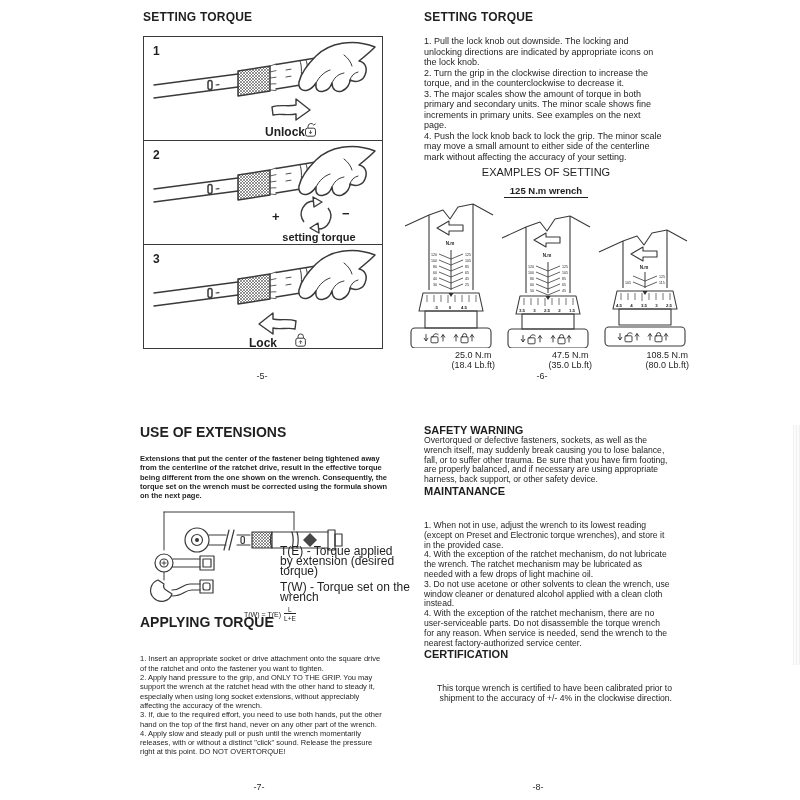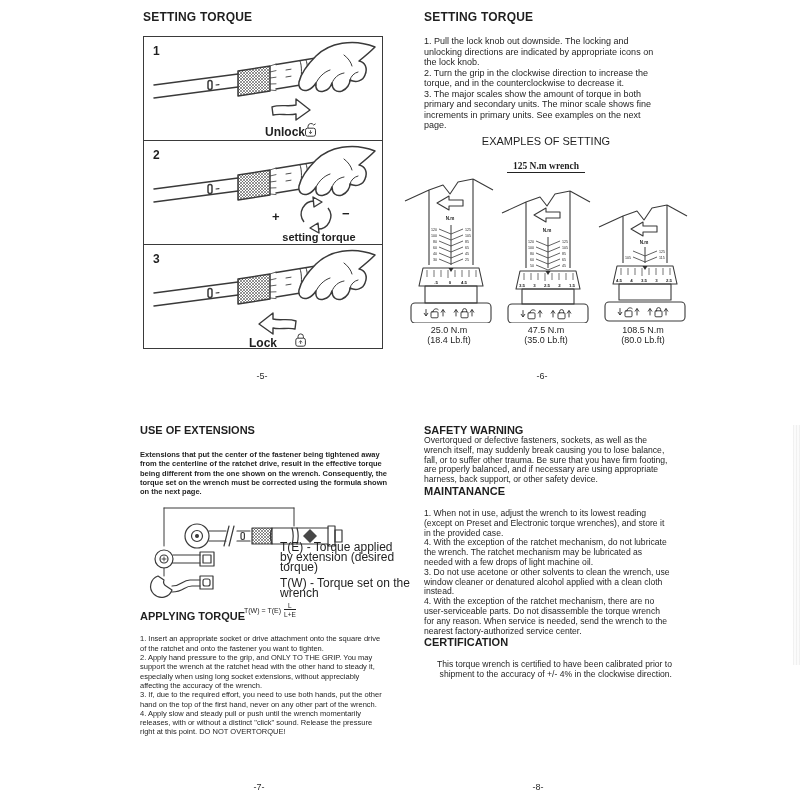--- a/index.html
+++ b/index.html
@@ -7,45 +7,45 @@
     width:800px;height:800px;position:relative;background:#ffffff;
     font-family:"Liberation Sans", sans-serif;color:#1f1f1f;overflow:hidden;
   }
   .q{position:absolute;}
   .q1{left:143px;top:10px;width:240px;}
   .q2{left:424px;top:10px;width:244px;}
   .q3{left:140px;top:424px;width:250px;}
   .q4{left:424px;top:424px;width:248px;}
   h2.big{font-size:12px;font-weight:bold;margin:0 0 12px 0;letter-spacing:.2px;}
   h2.med{font-size:11px;font-weight:bold;margin:0;}
-  h2.small{font-size:11px;font-weight:bold;margin:0;}
+  h2.small{font-size:14px;font-weight:bold;margin:0;}
   .body9{font-size:9px;line-height:10.5px;}
   .body88{font-size:8.6px;line-height:9.8px;}
   .body75{font-size:7.5px;line-height:9.3px;}
   .panelbox{border:1.5px solid #3a3a3a;margin-top:2px;}
   .panel{height:103px;border-bottom:1.5px solid #3a3a3a;position:relative;}
   .panel:last-child{border-bottom:none;}
   .panel svg{display:block;}
   .pagenum{position:absolute;font-size:9px;color:#2a2a2a;width:60px;text-align:center;}
   .ex-title{font-size:11px;text-align:center;margin-top:4px;}
-  .ex-sub{text-align:center;margin-top:8px;font-family:Liberation Serif, serif;}
+  .ex-sub{text-align:center;margin-top:2px;}
   .ex-sub span{font-size:9.5px;font-weight:bold;border-bottom:1.2px solid #222;padding:0 6px 1px 6px;}
   .ex-row{display:flex;align-items:flex-end;justify-content:center;gap:5px;margin-top:0px;}
-  .ex-col{display:flex;flex-direction:column;align-items:center;}
+  .ex-col{display:flex;flex-direction:column;align-items:flex-end;}
   .ex-cap{font-size:9px;line-height:10px;text-align:center;margin-top:2px;}
   .diagram-wrap{position:relative;height:102px;margin-top:8px;}
   .dlabels{position:absolute;left:104px;top:38px;}
   .dlabel{font-size:12px;line-height:10px;margin-left:36px;}
   .dlabel.te{width:118px;margin-bottom:6px;}
   .dlabel.tw{width:165px;margin-bottom:4px;}
   .formula{font-size:7px;display:flex;align-items:center;gap:3px;}
   .frac{display:inline-flex;flex-direction:column;align-items:center;font-size:6.5px;line-height:7px;}
   .frac .den{border-top:1px solid #222;padding-top:0.5px;}
   .steps div{margin:0;}
-  .mt14{margin-top:14px;} .mt12{margin-top:12px;} .mt16{margin-top:16px;} .mt22{margin-top:22px;}
+  .mt14{margin-top:14px;} .mt12{margin-top:24px;} .mt16{margin-top:16px;} .mt22{margin-top:22px;}
   svg text{fill:#1f1f1f;font-family:"Liberation Sans",sans-serif;}
   .scan-artifact{position:absolute;right:0;top:425px;width:7px;height:240px;
     background:repeating-linear-gradient(90deg,#ededed 0 1px,#fafafa 1px 3px);opacity:.8;}
 </style>
 </head>
 <body>
 
 <svg width="0" height="0" style="position:absolute" aria-hidden="true">
   <defs>
     <pattern id="knurl" width="3" height="3" patternUnits="userSpaceOnUse">
@@ -140,20 +140,21 @@
   </div>
 </section>
 <div class="pagenum" style="left:232px;top:371px;">-5-</div>
 
 <section class="q q2">
   <h2 class="big">SETTING TORQUE</h2>
   <div class="body9" style="width:240px;">
     <div>1. Pull the lock knob out downside. The locking and unlocking directions are indicated by appropriate icons on the lock knob.</div>
     <div>2. Turn the grip in the clockwise direction to increase the torque, and in the counterclockwise to decrease it.</div>
     <div>3. The major scales show the amount of torque in both primary and secondary units. The minor scale shows fine increments in primary units. See examples on the next page.</div>
+    <div>4. Push the lock knob back to lock the grip. The minor scale may move a small amount to either side of the centerline mark without affecting the accuracy of your setting.</div>
   </div>
   <div class="ex-title">EXAMPLES OF SETTING</div>
   <div class="ex-sub"><span>125 N.m  wrench</span></div>
 
   <div class="ex-row">
 
     <div class="ex-col">
       <svg viewBox="0 0 92 150" width="92" height="150">
         <g fill="none" stroke="#3a3a3a" stroke-width="1.1" stroke-linejoin="round">
           <path d="M2,28 L26,17 M26,17 L26,92 M26,17 L40,12 L47,21 L55,9 L70,6 M70,6 L70,92 M70,6 L90,17"></path>

